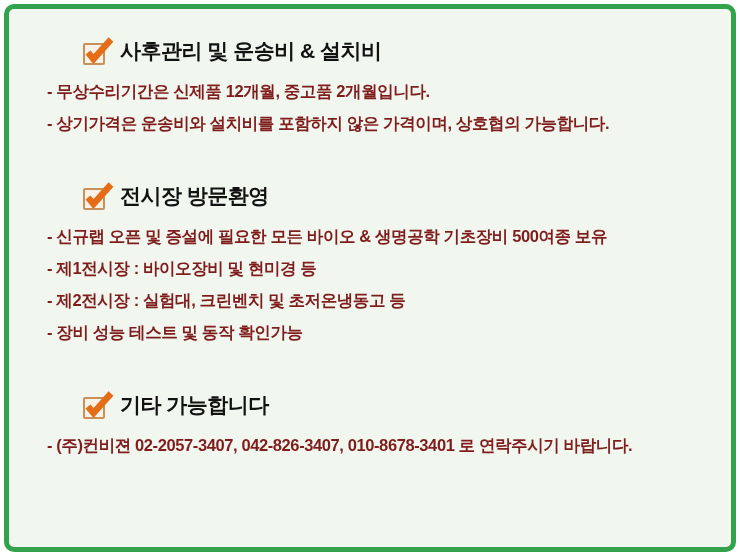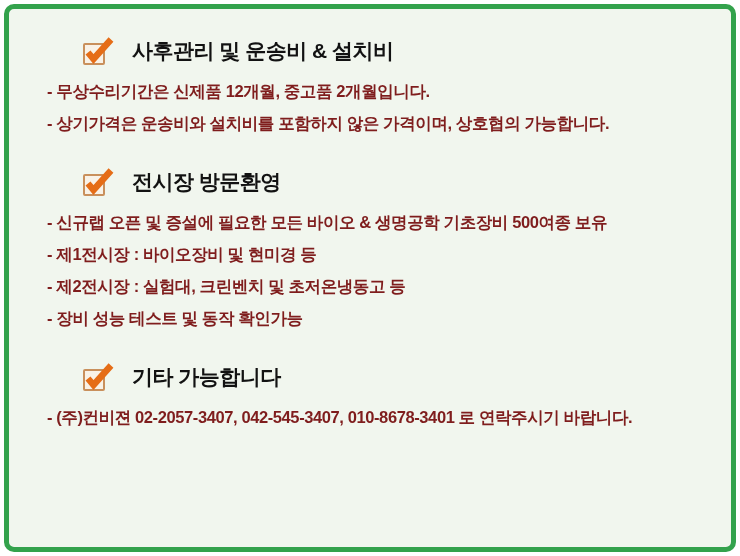--- a/index.html
+++ b/index.html
@@ -17,25 +17,25 @@
     width: 732px;
     height: 548px;
     box-sizing: border-box;
     border: 5px solid var(--frame-border, #33a24c);
     border-radius: 10px;
     background: var(--frame-bg, #f1f6ee);
     padding: 28px 24px 0 30px;
     overflow: hidden;
   }
   .sec { margin: 0; }
-  .sec + .sec { margin-top: 29px; }
+  .sec + .sec { margin-top: 43px; }
   .sec-header {
     display: flex;
     align-items: center;
-    gap: 19px;
+    gap: 7px;
     height: 28px;
     padding-left: 44px;
   }
   .cb {
     width: 30px;
     height: 28px;
     flex: 0 0 auto;
     display: inline-block;
   }
   .cb svg { overflow: visible; display: block; }
@@ -104,17 +104,17 @@
     <div class="sec-header">
       <span class="cb">
         <svg width="30" height="28" viewBox="0 0 30 28">
           <rect x="1" y="7" width="20" height="20" rx="1" fill="#f9f2e7" stroke="#c9905c" stroke-width="2"></rect>
           <path d="M5 15.5 L10.5 22 L28 2.5" fill="none" stroke="#e56d17" stroke-width="6.5"></path>
         </svg>
       </span>
       <h2 class="sec-title">기타 가능합니다</h2>
     </div>
     <div class="items">
-      <p class="item">- (주)컨비젼 02-2057-3407, 042-545-3407, 010-8678-3401 로 연락주시기 바랍니다.</p>
+      <p class="item">- (주)컨비젼 02-2057-3407, 042-826-3407, 010-8678-3401 로 연락주시기 바랍니다.</p>
     </div>
   </section>
 
 </div>
 
 </body></html>

